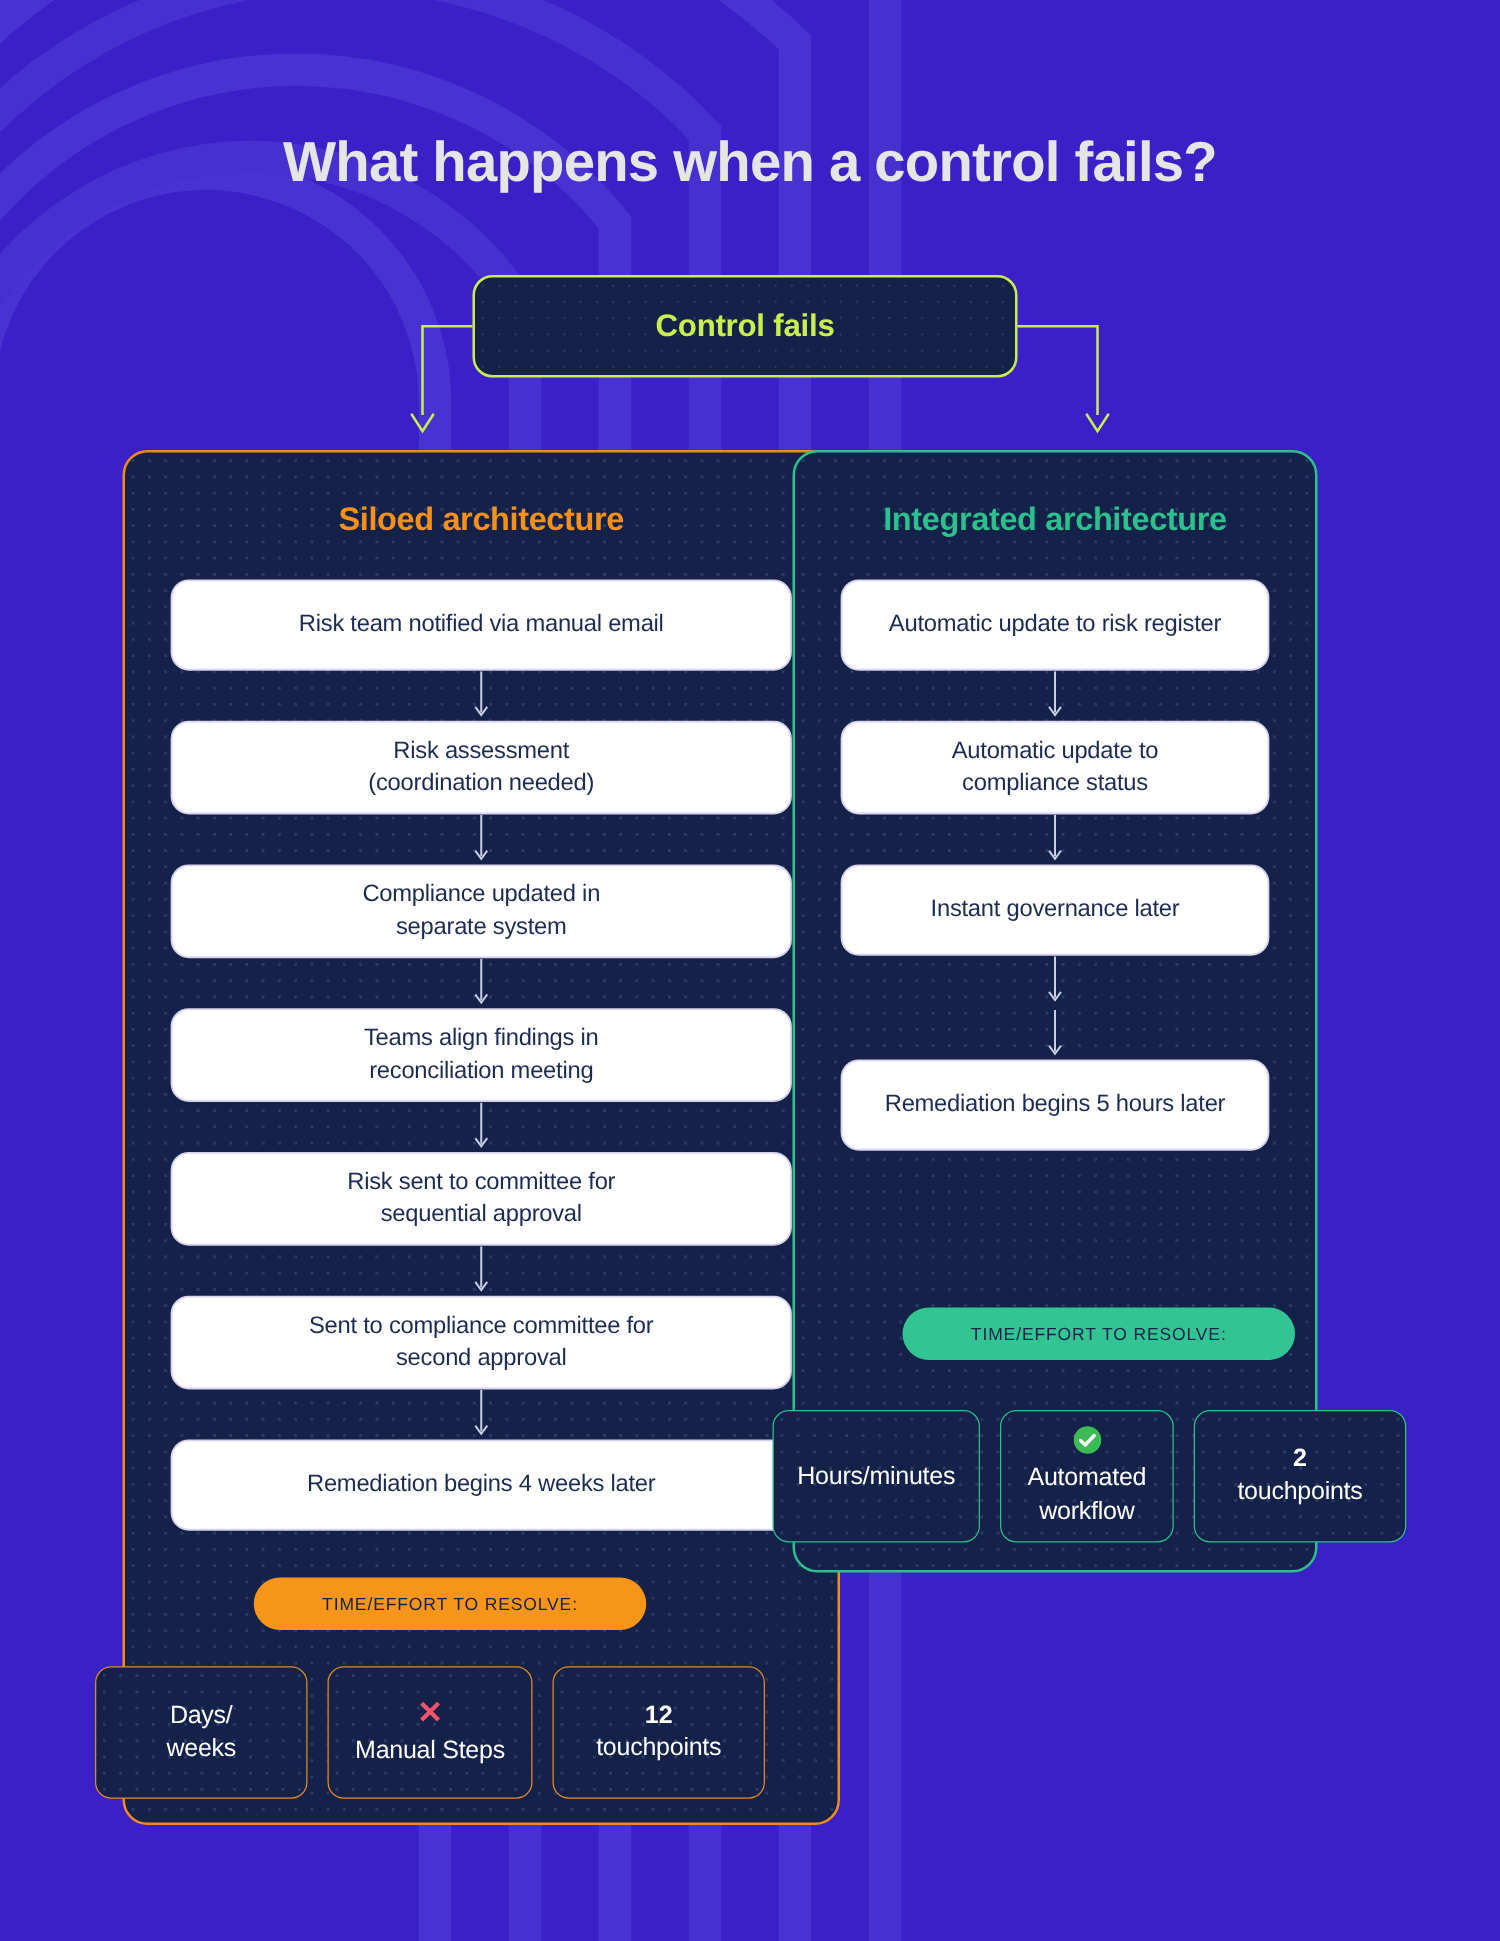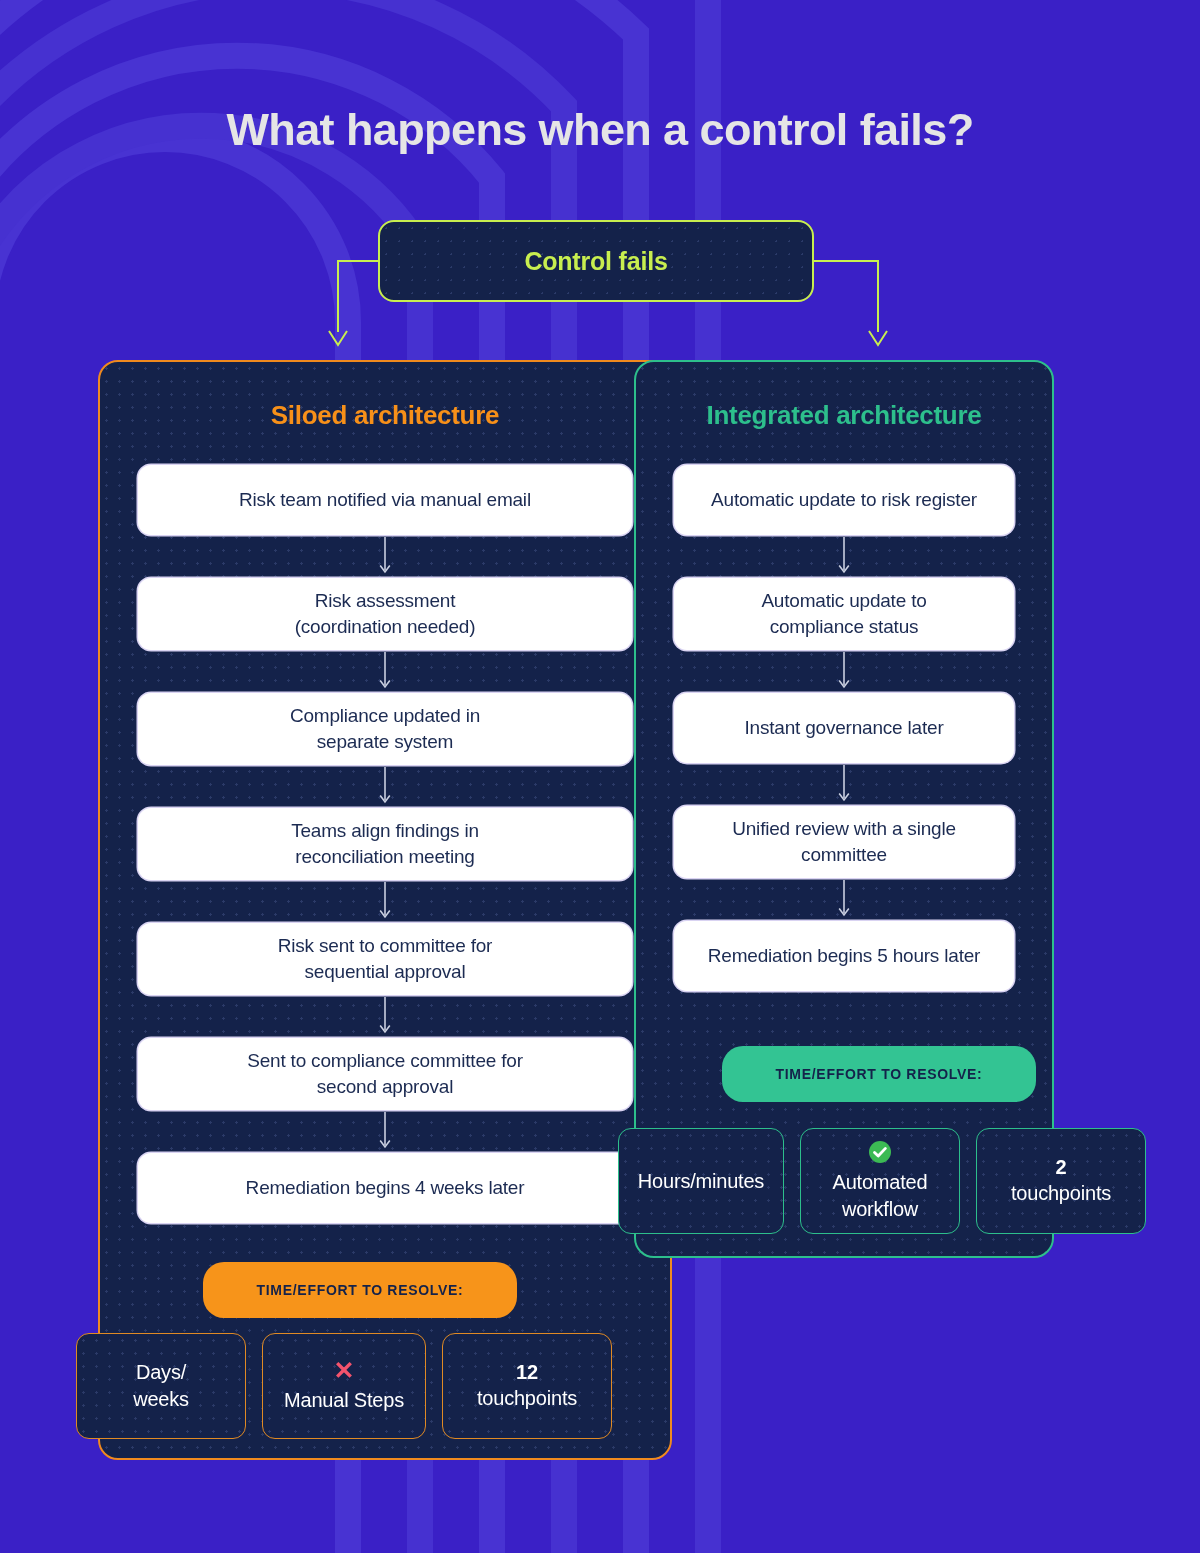--- a/index.html
+++ b/index.html
@@ -132,27 +132,27 @@
     height: 43px;
     display: flex;
     align-items: center;
     justify-content: center;
   }
   .step-arrow svg { display: block; }
 
   
   .resolve-badge {
     position: absolute;
-    height: 56px;
+    height: 42px;
     border-radius: 21px;
     display: flex;
     align-items: center;
     justify-content: center;
     font-size: 14px;
-    font-weight: bold;
+    font-weight: normal;
     letter-spacing: 0.7px;
     color: #14224a;
   }
   #badge-siloed {
     left: 203px; top: 1262px;
     width: 314px;
     background: #f7941a;
   }
   #badge-integrated {
     left: 722px; top: 1046px;
@@ -210,21 +210,21 @@
     font-size: 25px;
     font-weight: bold;
     color: #f4536d;
   }
 
   
   #metrics-siloed .m0     { width: 170px; }
   #metrics-siloed .m1     { width: 164px; }
   #metrics-siloed .m2     { width: 170px; text-align: center; }
   #metrics-integrated .m0 { width: 166px; }
-  #metrics-integrated .m1 { width: 160px; }
+  #metrics-integrated .m1 { width: 139px; }
   #metrics-integrated .m2 { width: 170px; }
 </style>
 </head>
 <body>
 
 <svg id="bg-arcs" viewBox="0 0 1200 1553" preserveAspectRatio="none" aria-hidden="true">
   <defs>
     <clipPath id="clip-page">
         <rect x="0" y="0" width="1200" height="1553"></rect>
       </clipPath>
@@ -358,23 +358,20 @@
       </div>
       <div class="step">
         <span class="step-text">Instant governance later</span>
       </div>
       <div class="step-arrow">
         <svg width="14" height="40" viewBox="0 0 14 40">
           <path d="M7 0 L7 33" stroke="#c9cfe0" stroke-width="1.6" fill="none"></path>
           <path d="M2.2 28.5 L7 35 L11.8 28.5" stroke="#c9cfe0" stroke-width="1.6" fill="none"></path>
         </svg>
       </div>
-      <div class="step">
-        <span class="step-text">Unified review with a single<br>committee</span>
-      </div>
       <div class="step-arrow">
         <svg width="14" height="40" viewBox="0 0 14 40">
           <path d="M7 0 L7 33" stroke="#c9cfe0" stroke-width="1.6" fill="none"></path>
           <path d="M2.2 28.5 L7 35 L11.8 28.5" stroke="#c9cfe0" stroke-width="1.6" fill="none"></path>
         </svg>
       </div>
       <div class="step">
         <span class="step-text">Remediation begins 5 hours later</span>
       </div>
     </div>

